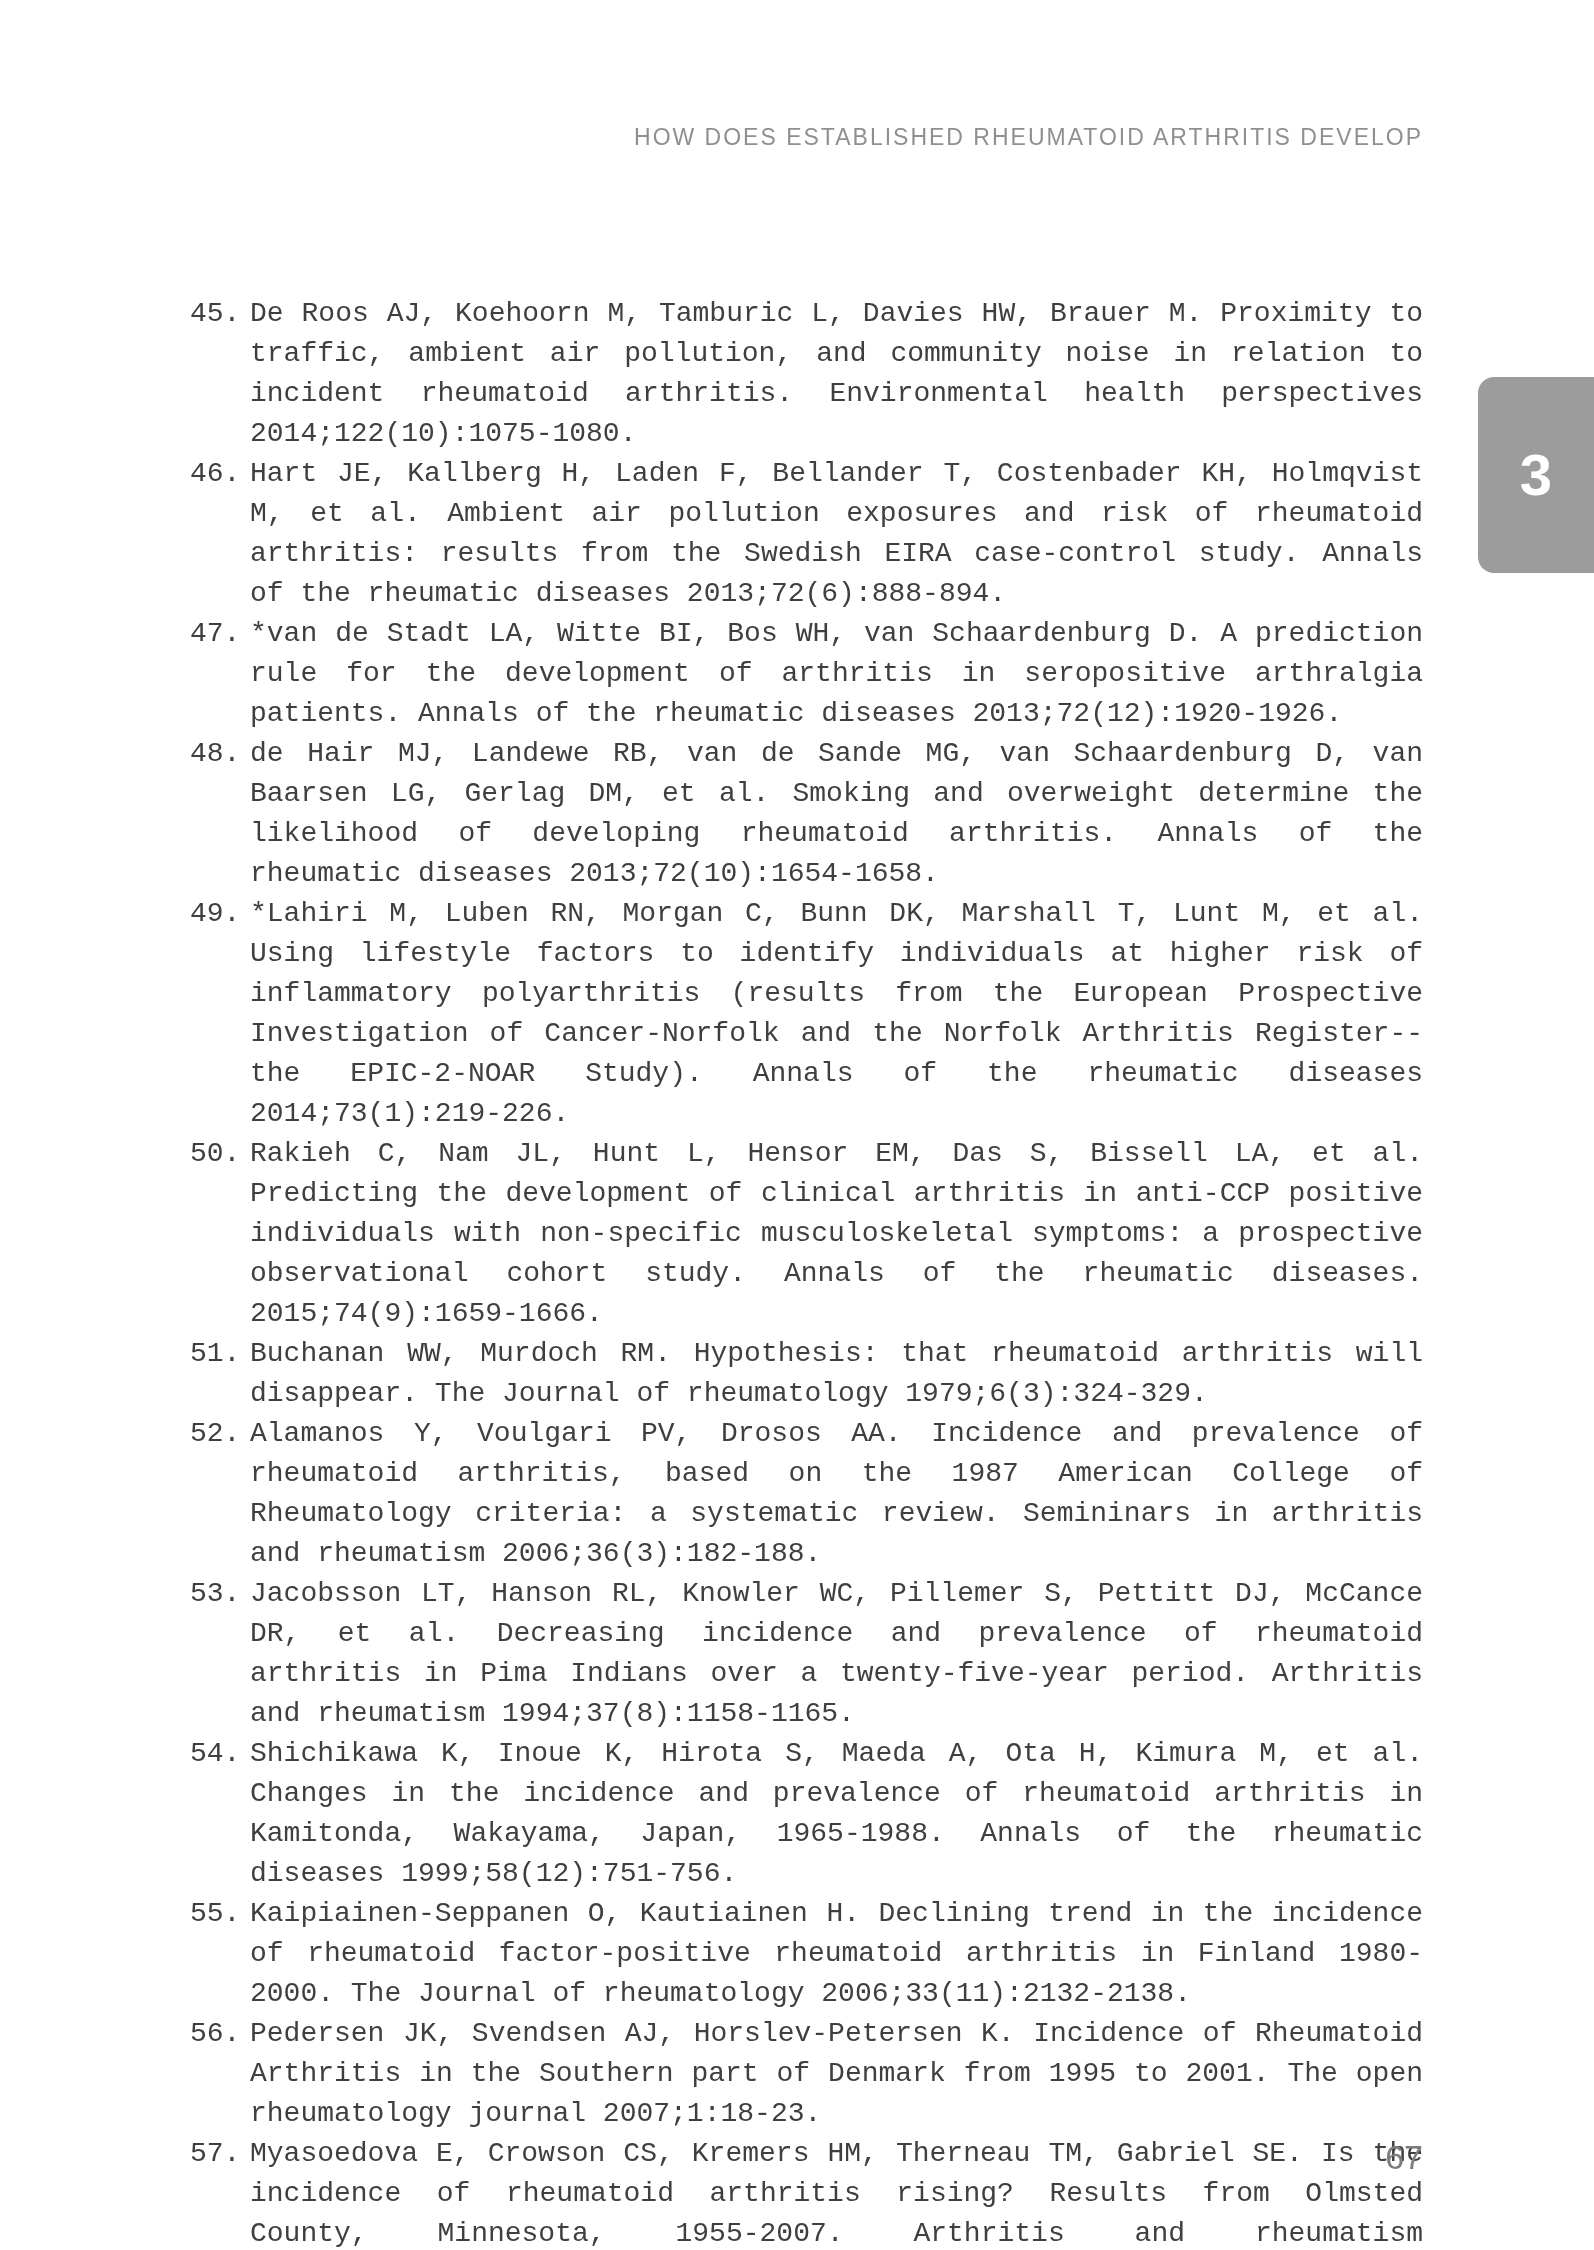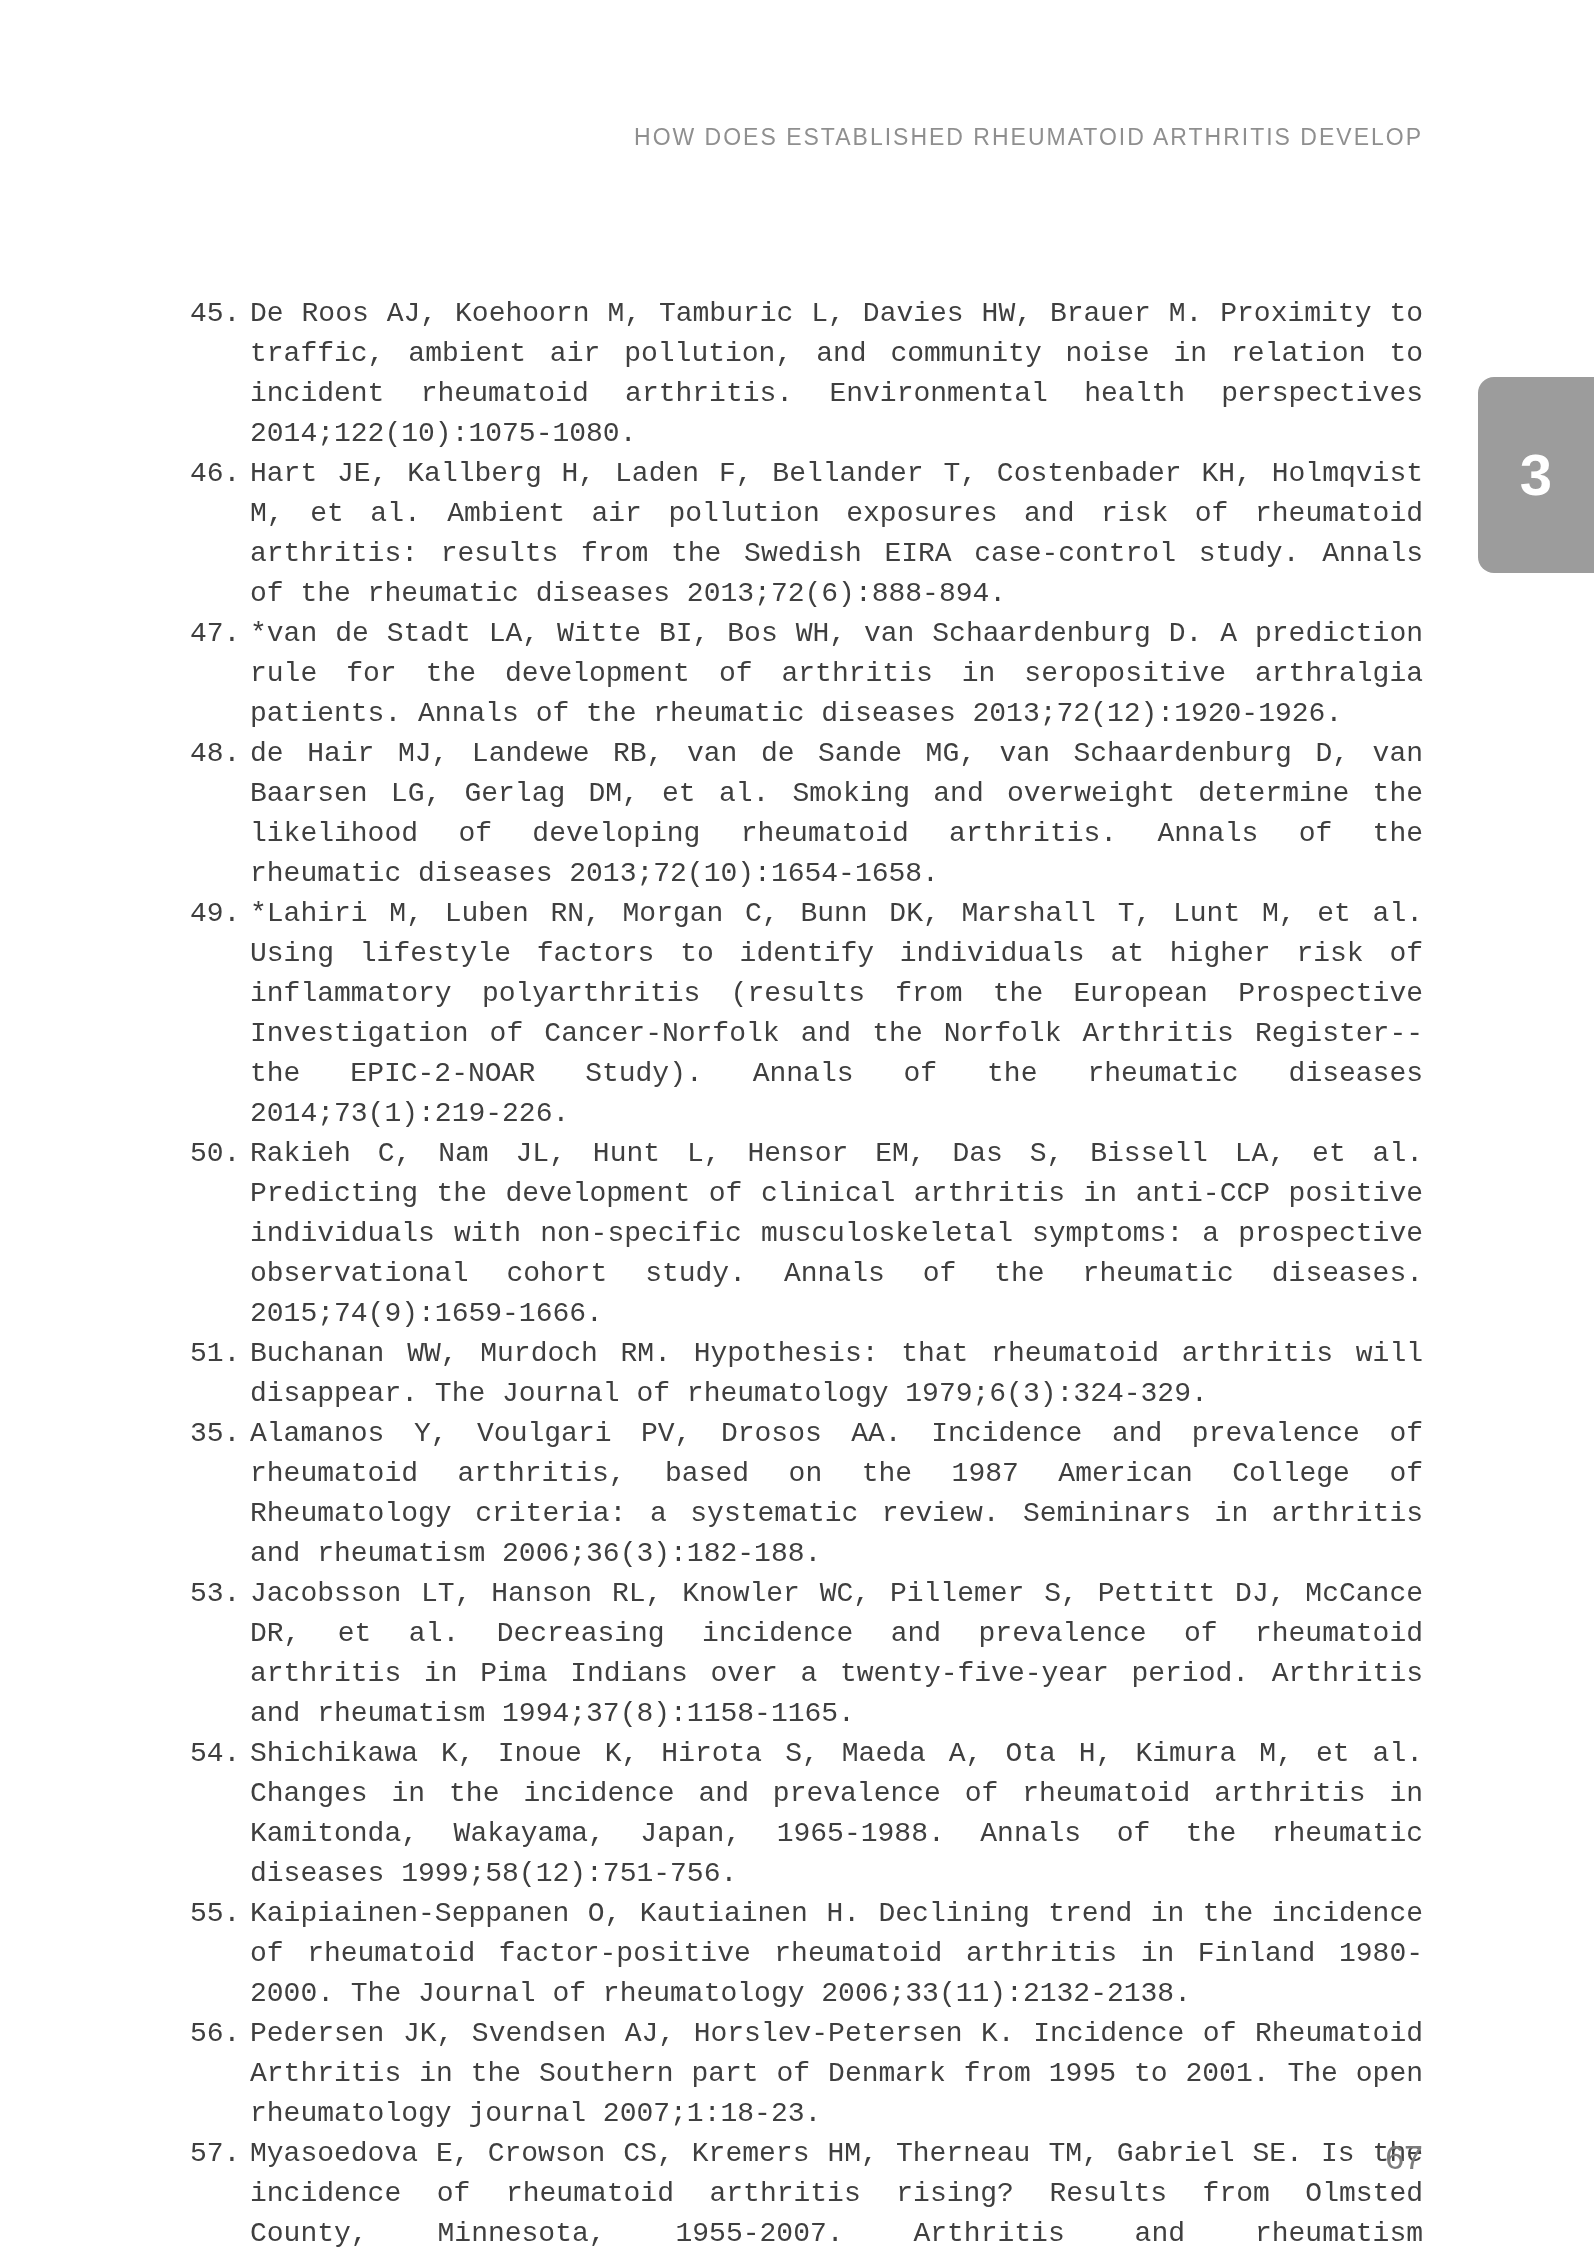--- a/index.html
+++ b/index.html
@@ -127,21 +127,21 @@
       </div>
       <div class="ref-item">
         <span class="ref-num">50.</span>
         <span class="ref-text">Rakieh C, Nam JL, Hunt L, Hensor EM, Das S, Bissell LA, et al. Predicting the development of clinical arthritis in anti-CCP positive individuals with non-specific musculoskeletal symptoms: a prospective observational cohort study. Annals of the rheumatic diseases. 2015;74(9):1659-1666.</span>
       </div>
       <div class="ref-item">
         <span class="ref-num">51.</span>
         <span class="ref-text">Buchanan WW, Murdoch RM. Hypothesis: that rheumatoid arthritis will disappear. The Journal of rheumatology 1979;6(3):324-329.</span>
       </div>
       <div class="ref-item">
-        <span class="ref-num">35.</span>
+        <span class="ref-num">52.</span>
         <span class="ref-text">Alamanos Y, Voulgari PV, Drosos AA. Incidence and prevalence of rheumatoid arthritis, based on the 1987 American College of Rheumatology criteria: a systematic review. Semininars in arthritis and rheumatism 2006;36(3):182-188.</span>
       </div>
       <div class="ref-item">
         <span class="ref-num">53.</span>
         <span class="ref-text">Jacobsson LT, Hanson RL, Knowler WC, Pillemer S, Pettitt DJ, McCance DR, et al. Decreasing incidence and prevalence of rheumatoid arthritis in Pima Indians over a twenty-five-year period. Arthritis and rheumatism 1994;37(8):1158-1165.</span>
       </div>
       <div class="ref-item">
         <span class="ref-num">54.</span>
         <span class="ref-text">Shichikawa K, Inoue K, Hirota S, Maeda A, Ota H, Kimura M, et al. Changes in the incidence and prevalence of rheumatoid arthritis in Kamitonda, Wakayama, Japan, 1965-1988. Annals of the rheumatic diseases 1999;58(12):751-756.</span>
       </div>

